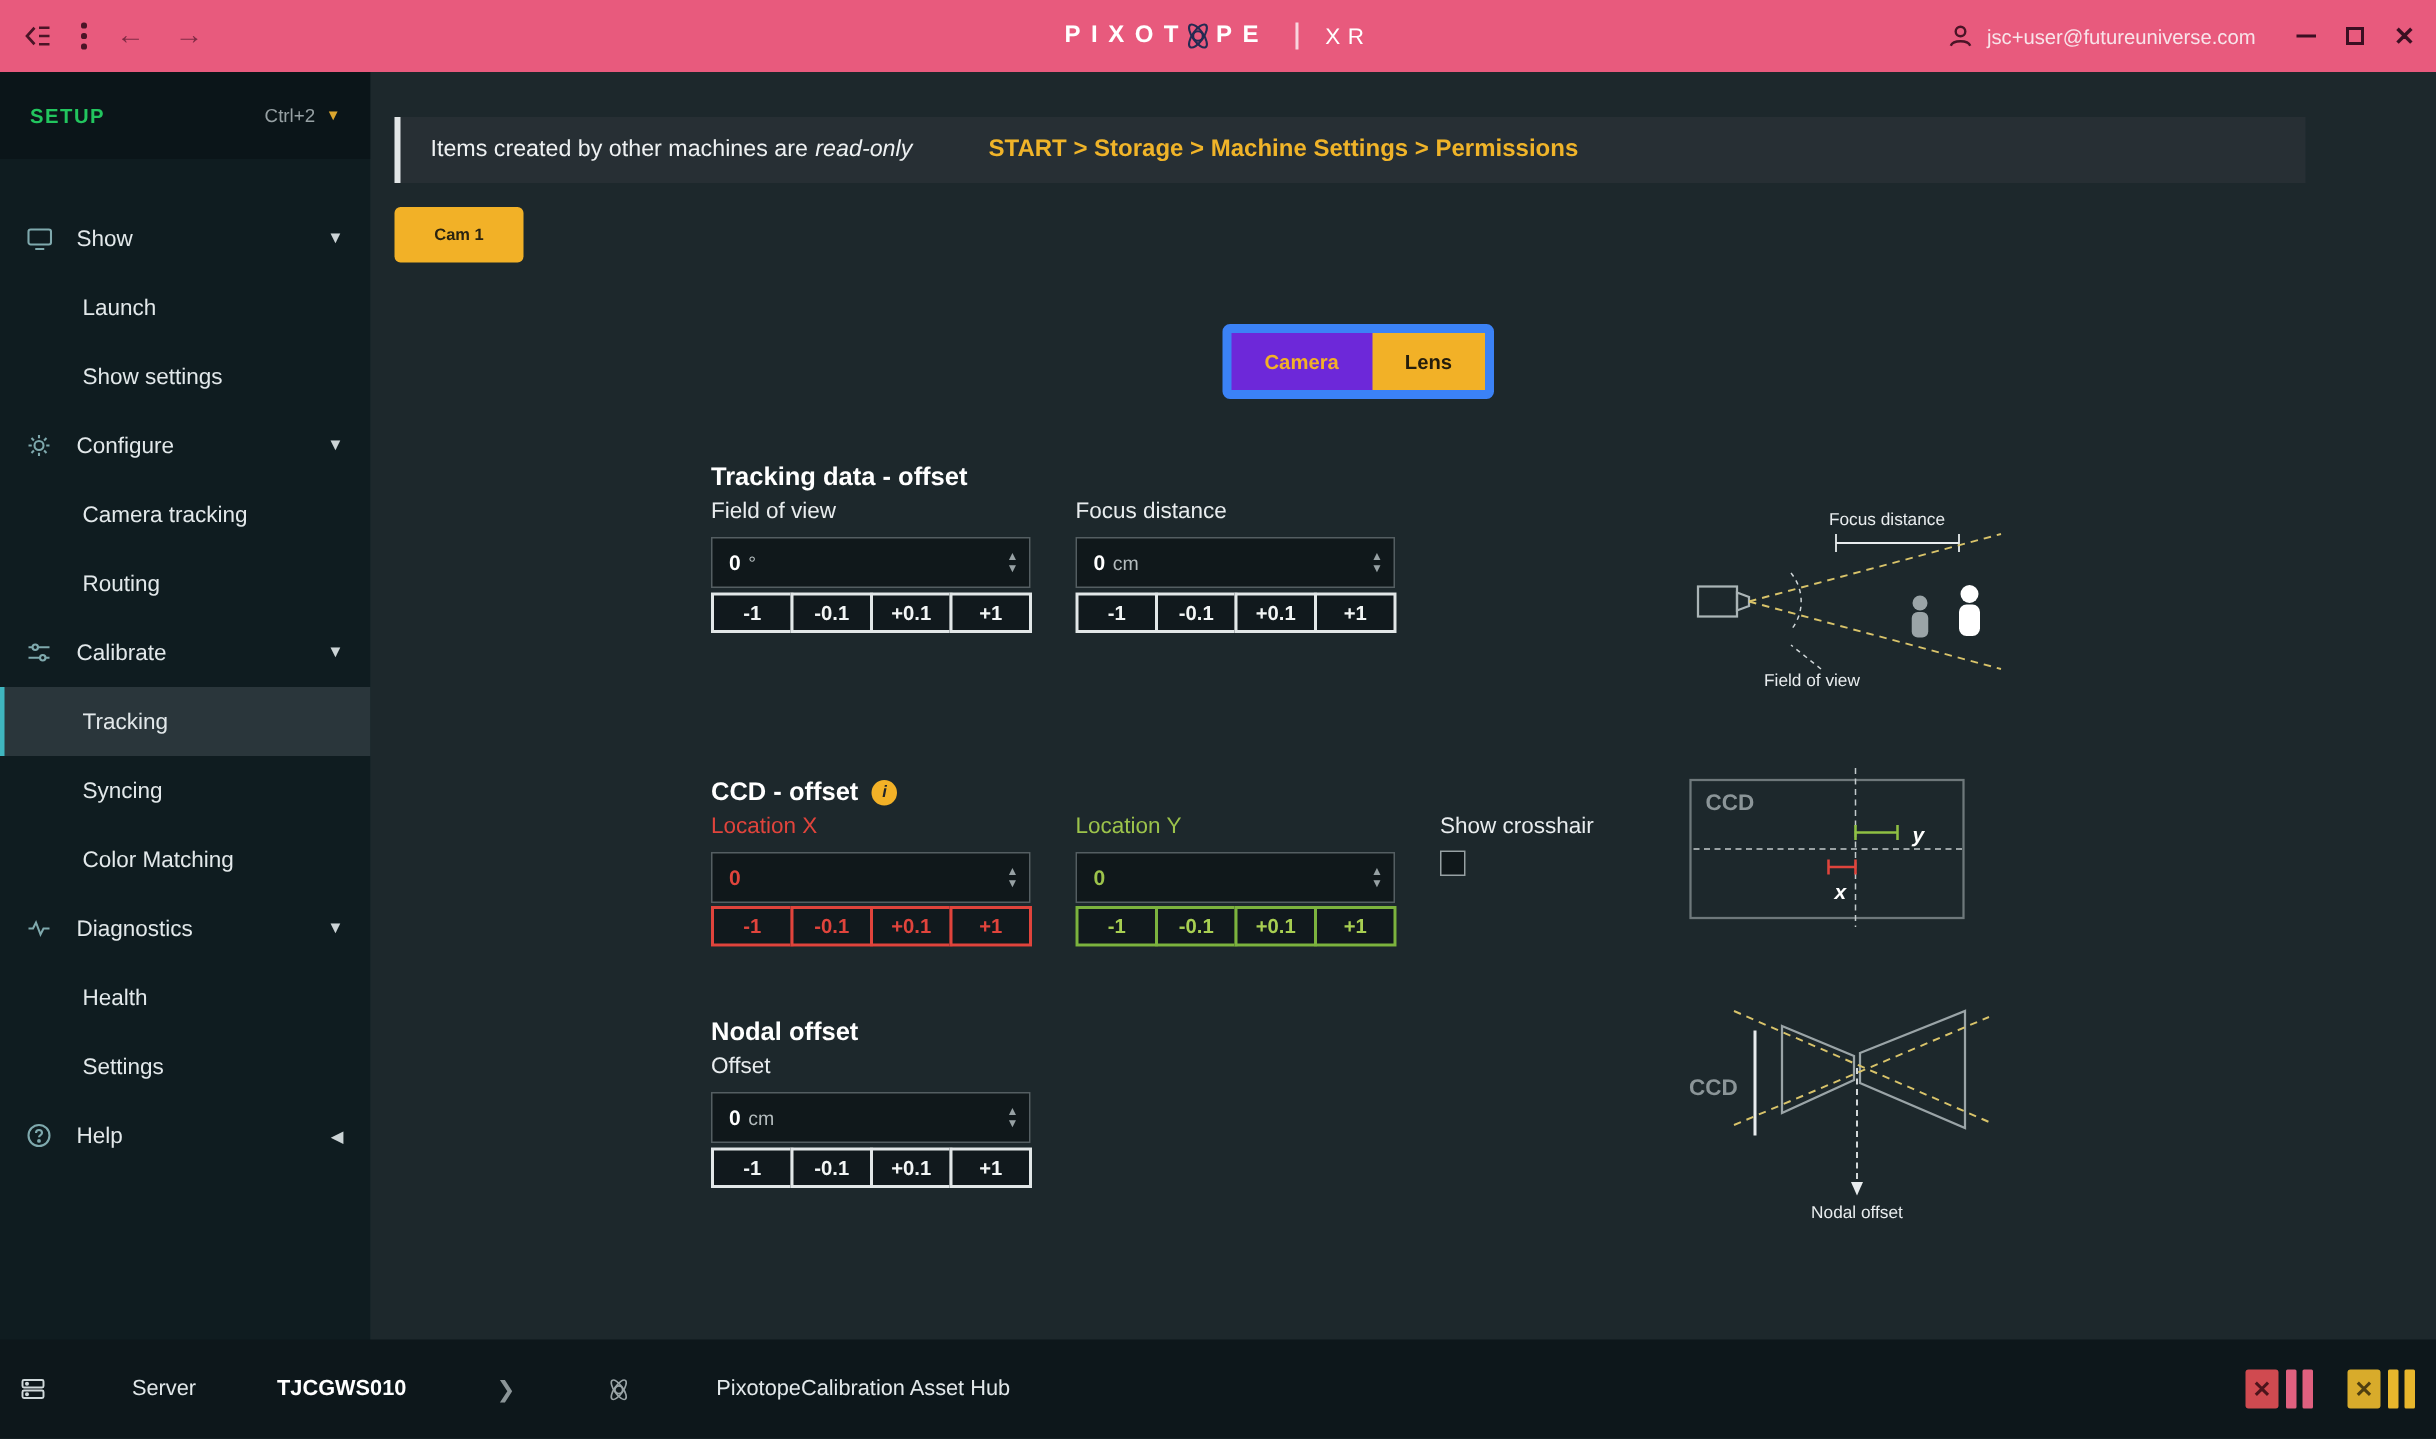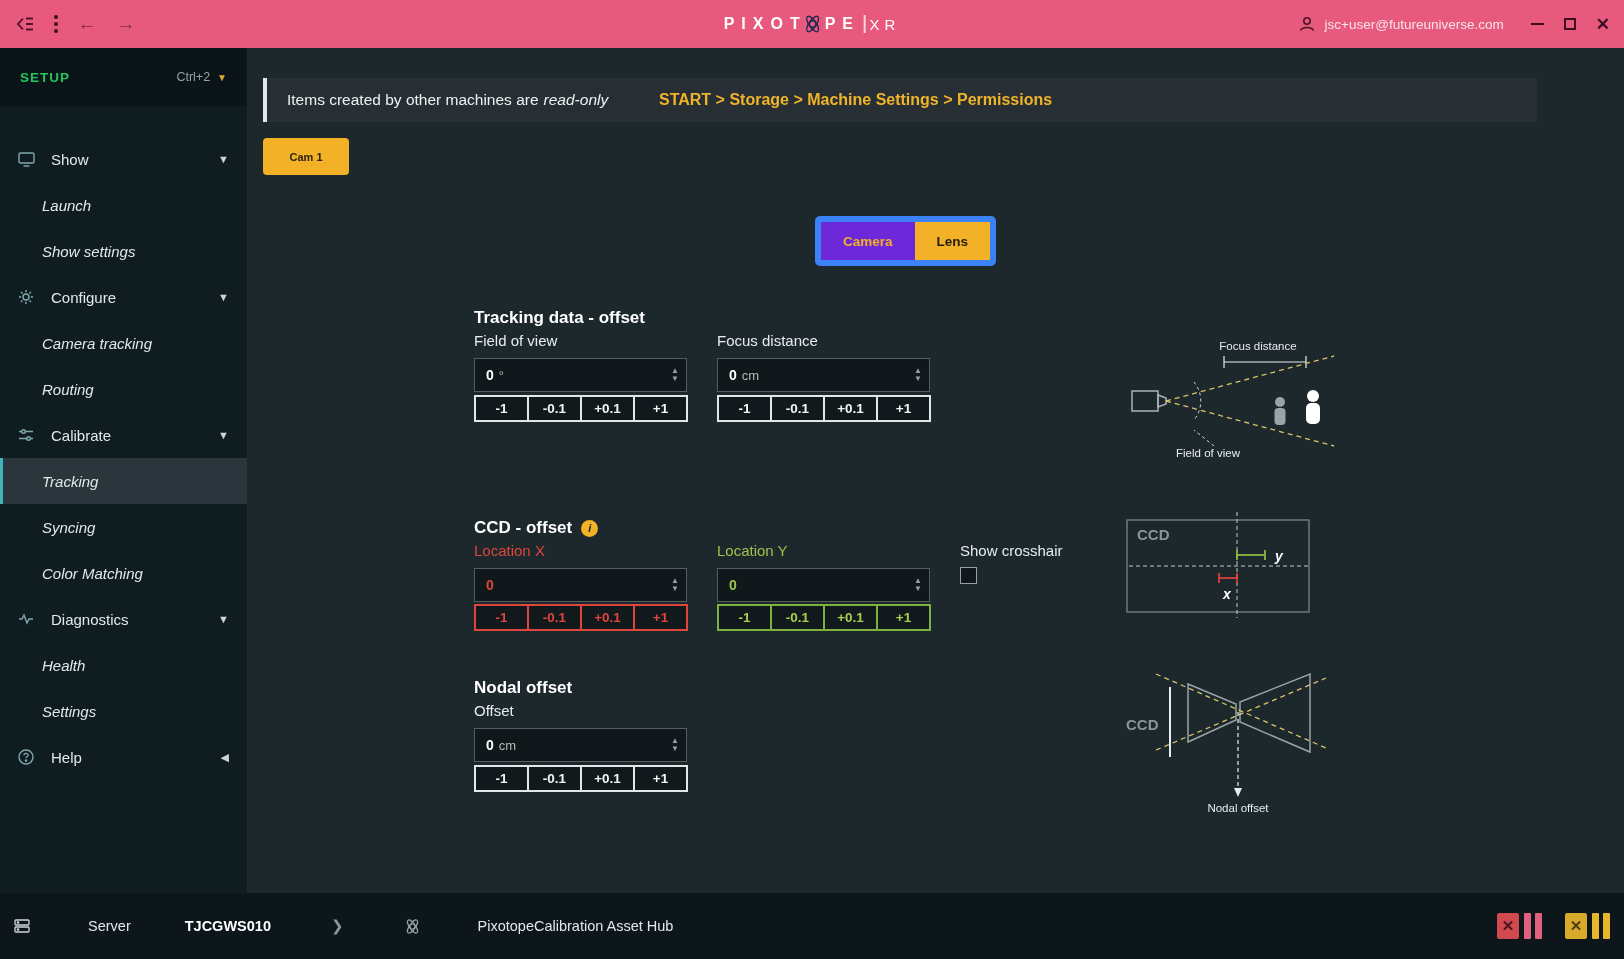--- a/index.html
+++ b/index.html
@@ -10,21 +10,21 @@
   }
 
   
   .topbar { position:absolute; top:0; left:0; right:0; height:48px; background:#e85a7d;
             display:flex; align-items:center; z-index:5; }
   .tb-left { display:flex; align-items:center; gap:20px; padding-left:16px; }
   .tbi { display:flex; align-items:center; justify-content:center; cursor:pointer; }
   .tbi svg { display:block; }
   .kebab i { width:3.5px; height:3.5px; border-radius:50%; background:#4a1426; display:block; margin:1.8px 0; }
   .arrowg { color:rgba(56,10,30,.6); font-size:19px; font-weight:bold; }
-  .tb-center { position:absolute; left:50%; transform:translateX(-50%); display:flex; align-items:center; }
+  .tb-center { position:absolute; left:50%; transform:translateX(-50%); display:flex; align-items:center; gap:14px; }
   .logo { display:flex; align-items:center; }
   .logo-text { color:#fff; font-weight:700; font-size:16px; letter-spacing:7px; }
   .logo-divider { width:1.5px; height:18px; background:rgba(255,255,255,.75); margin:0 4px; }
   .product { color:#fff; font-size:15px; letter-spacing:5px; font-weight:400; }
   .tb-right { margin-left:auto; display:flex; align-items:center; gap:9px; padding-right:14px; }
   .email { color:#f8e4ea; font-size:13.5px; cursor:pointer; }
   .winbtns { display:flex; align-items:center; gap:20px; margin-left:18px; color:#3a0f22; }
   .wmin { width:13px; height:2px; background:#3a0f22; display:block; }
   .wmax { width:12px; height:12px; border:2px solid #3a0f22; display:block; }
   .wclose { font-size:17px; font-weight:700; line-height:1; cursor:pointer; }
@@ -33,21 +33,21 @@
   .sidebar { position:absolute; top:48px; left:0; width:247px; bottom:49px; background:#0f1c20; }
   .side-header { height:58px; display:flex; align-items:center; padding:0 20px; background:#0b1519; }
   .sh-label { color:#22c55e; font-weight:700; font-size:13.5px; letter-spacing:1px; }
   .sh-shortcut { margin-left:auto; color:#97a1a4; font-size:12.5px; }
   .sh-caret { color:#dba62e; font-size:10px; margin-left:7px; cursor:pointer; }
   .nav { margin-top:30px; }
   .nav-row { height:46px; display:flex; align-items:center; padding:0 18px; cursor:pointer;
              font-size:15px; color:#e2e8ea; position:relative; }
   .nav-row .nicon { width:18px; margin-right:15px; display:flex; color:#7fa9ad; }
   .nav-row .chev { margin-left:auto; color:#ccd4d6; font-size:11px; }
-  .nav-child { padding-left:42px;font-style:italic; }
+  .nav-child { padding-left:55px; }
   .nav-child.selected { background:#2a363b; }
   .nav-child.selected::before { content:""; position:absolute; left:0; top:0; bottom:0; width:3px; background:#3fb6bf; }
 
   
   .main { position:absolute; left:247px; top:48px; right:0; bottom:49px; background:#1d282c; }
 
   .notice { position:absolute; left:16px; top:30px; width:1274px; height:44px; background:#272f34;
             border-left:4px solid #e2e6e7; display:flex; align-items:center; }
   .notice-text { margin-left:20px; font-size:15.5px; color:#eef1f2; }
   .notice-em { font-style:italic; margin-left:5px; font-size:15.5px; color:#eef1f2; }

